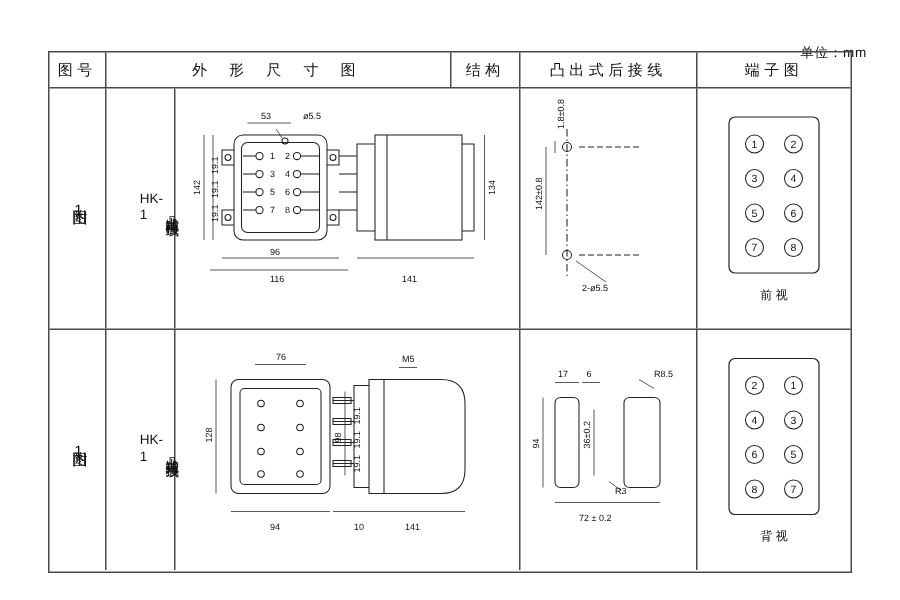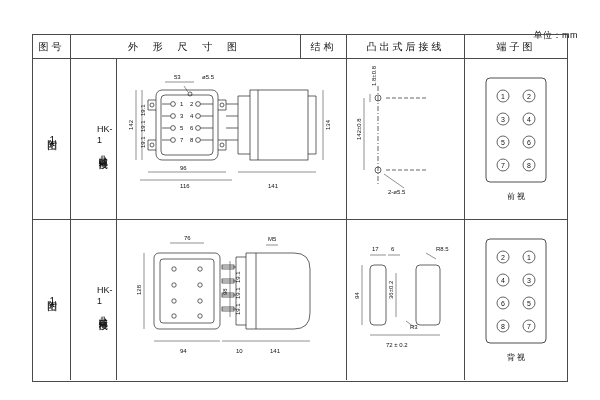--- a/index.html
+++ b/index.html
@@ -46,21 +46,21 @@
   .head .c3{letter-spacing:6px;}
   .vert{
     writing-mode:vertical-rl;
     text-orientation:upright;
     line-height:1.25;
     font-size:10px;
     letter-spacing:2px;
   }
   .vert.small{font-size:9px;letter-spacing:1px;}
   .stk{
-    display:flex;flex-direction:column;align-items:flex-start;
+    display:flex;flex-direction:row;align-items:center;
     line-height:1.15;font-size:10px;margin-left:26px;
   }
   .hk{font-size:9px;margin-bottom:3px;}
   svg{display:block;}
 </style>
 </head>
 <body>
 
 <div class="unit">单位：mm</div>
 

